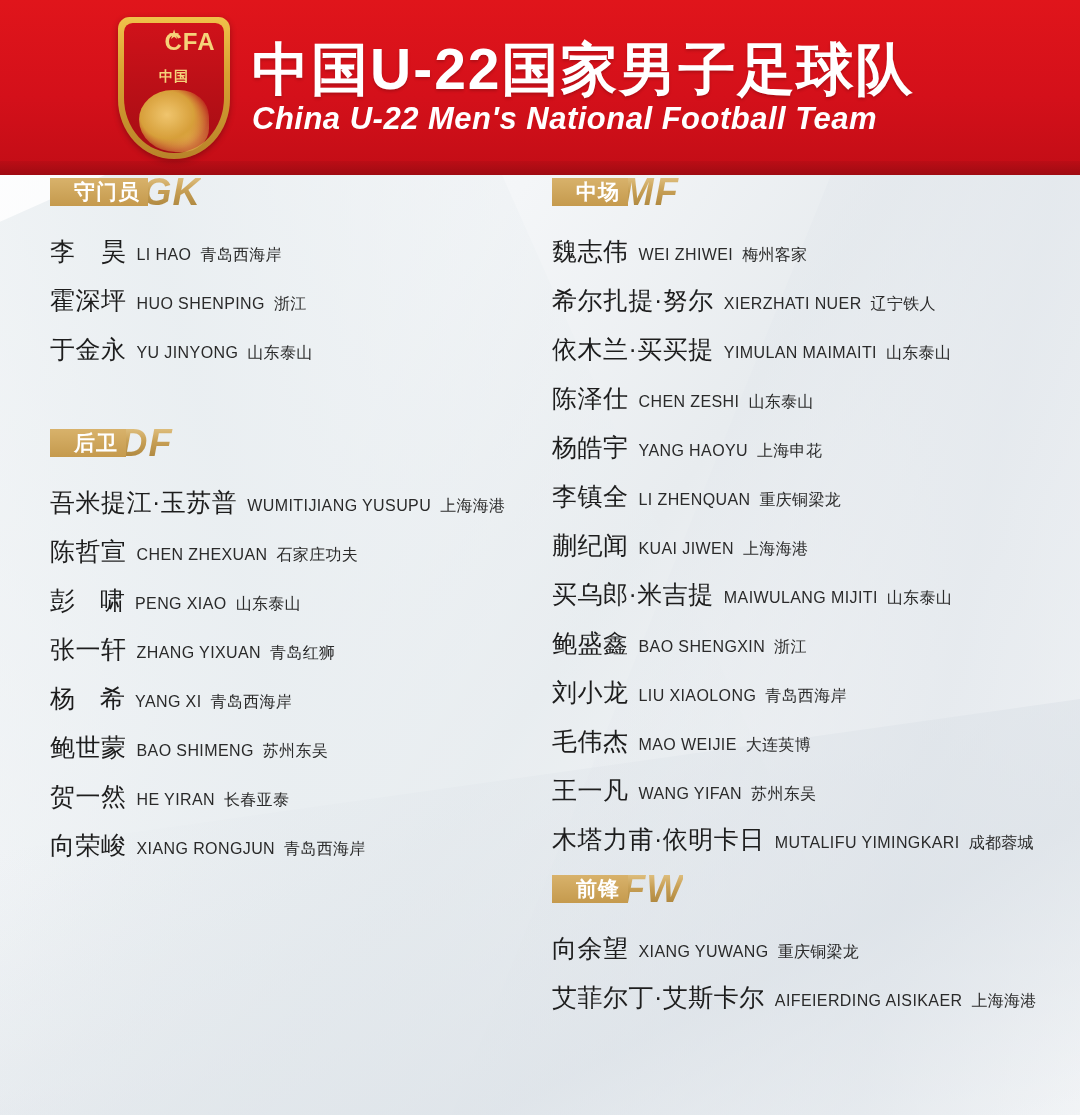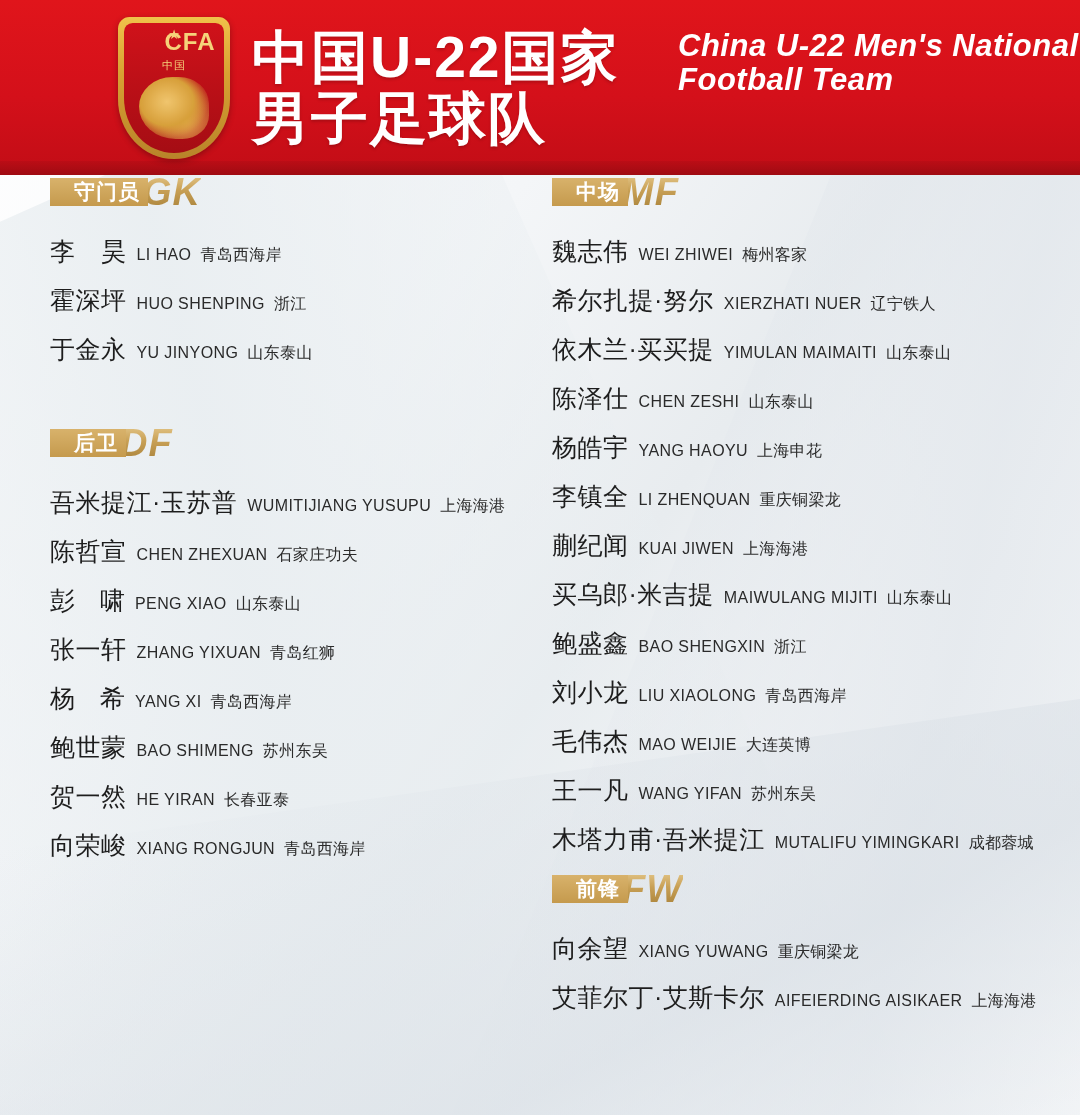--- a/index.html
+++ b/index.html
@@ -92,45 +92,46 @@
     margin-top: 7px;
     font-size: 24px;
     font-weight: bold;
     letter-spacing: 1px;
     color: #f5d37a;
     font-family: "Liberation Sans", sans-serif;
     line-height: 1;
     margin-left: 32px;
   }
   .crest-cn {
-    margin-top: 4px;
-    font-size: 11px;
+    margin-top: 14px;
+    font-size: 14px;
     color: #f5d37a;
     letter-spacing: 1px;
+    font-weight: bold;
   }
   .crest-dragon {
     margin-top: 4px;
     width: 70px;
     height: 62px;
     background:
       radial-gradient(ellipse at 40% 40%, #f3cd72 0%, #d9a63c 45%, rgba(217,166,60,0) 70%),
       radial-gradient(ellipse at 65% 70%, #e9bb55 0%, rgba(233,187,85,0) 65%);
     border-radius: 50% 45% 40% 55%;
     opacity: .96;
   }
   .crest-star {
     position: absolute;
     top: 4px; left: 50%;
     transform: translateX(-50%);
     color: #f5d37a;
     font-size: 13px;
   }
   .titles {
     display: flex;
-    flex-direction: row;
+    flex-direction: column;
     justify-content: center;
   }
   .title-cn {
     color: #ffffff;
     font-size: 57px;
     font-weight: bold;
     letter-spacing: 2px;
     line-height: 1.06;
     text-shadow: 0 2px 3px rgba(0,0,0,0.18);
   }
@@ -379,21 +380,21 @@
           <span class="p-cn">毛伟杰</span>
           <span class="p-en">MAO WEIJIE</span>
           <span class="p-club">大连英博</span>
         </div>
         <div class="player">
           <span class="p-cn">王一凡</span>
           <span class="p-en">WANG YIFAN</span>
           <span class="p-club">苏州东吴</span>
         </div>
         <div class="player">
-          <span class="p-cn">木塔力甫·吾米提江</span>
+          <span class="p-cn">木塔力甫·依明卡日</span>
           <span class="p-en">MUTALIFU YIMINGKARI</span>
           <span class="p-club">成都蓉城</span>
         </div>
       </div>
 
       <div class="section" style="">
         <div class="section-head">
           <span class="pos-cn">前锋</span>
           <span class="pos-en">FW</span>
         </div>

